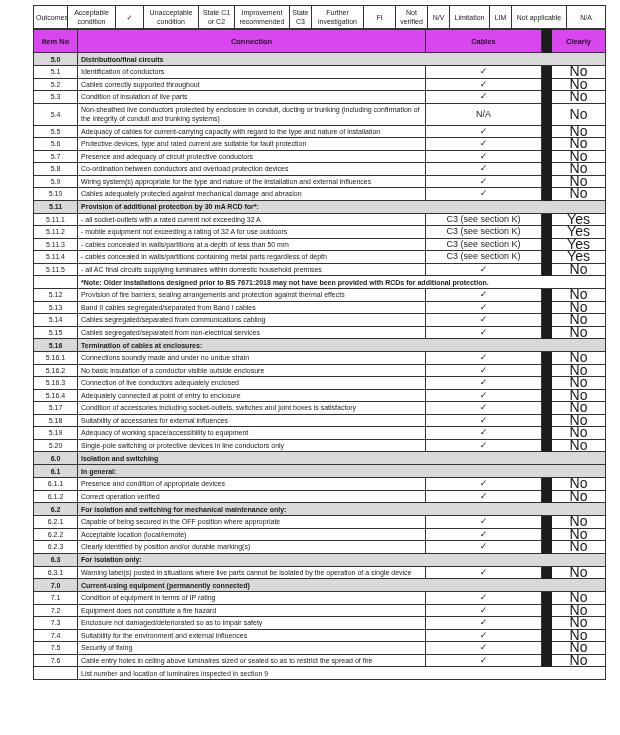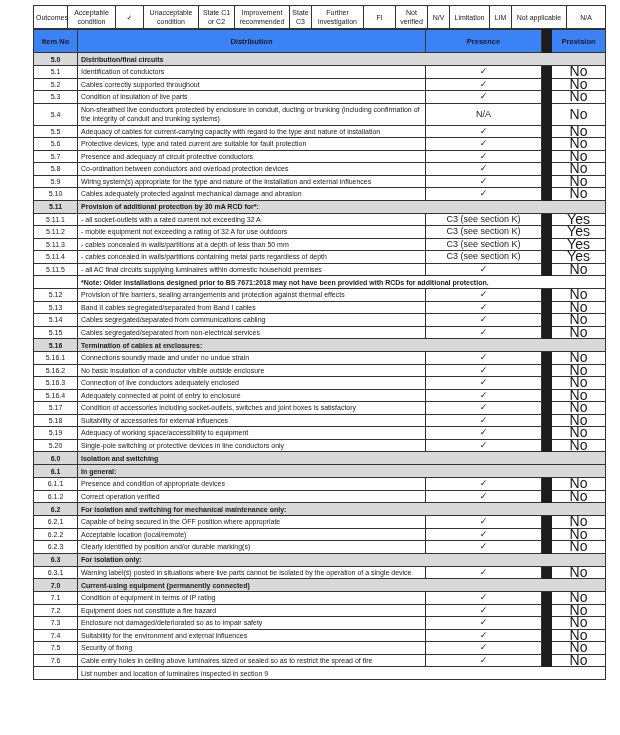--- a/index.html
+++ b/index.html
@@ -4,21 +4,21 @@
 <style>
   html, body { margin:0; padding:0; background:#ffffff; }
   body { width:620px; height:735px; overflow:hidden; position:relative;
          font-family:"Liberation Sans", sans-serif; color:#1a1a1a; }
   .page { position:absolute; left:33px; top:5px; width:572px; }
   table { border-collapse:collapse; width:100%; table-layout:fixed; }
   td, th { border:1px solid #333; padding:0 3px; font-size:7px; line-height:9px; vertical-align:middle; }
   .legend td { text-align:center; font-size:7px; height:22px; padding:0 2px; }
   .legend { border:1.5px solid #222; }
   .main { border-left:1.5px solid #222; border-right:1.5px solid #222; border-bottom:1.5px solid #222; }
-  .hdr td { background:#3b82f6; font-weight:bold; font-size:7.5px; height:22px; text-align:center; }
+  .hdr td { background:#d946ef; font-weight:bold; font-size:7.5px; height:22px; text-align:center; }
   .main td.no { text-align:center; width:44px; }
   .main td.desc { text-align:left; }
   .main td.out { text-align:center; font-size:9px; }
   .main td.blk { background:#1c1c1c; border-color:#1c1c1c; width:10px; padding:0; }
   .main td.com { text-align:center; font-size:14px; }
   .row td { height:11.5px; }
   .row.tall td { height:21px; }
   .section td { background:#d9d9d9; font-weight:bold; height:12px; }
   .section td.no { font-weight:bold; }
   .note td { height:12px; font-weight:bold; font-size:7px; }
@@ -71,24 +71,24 @@
     <colgroup>
       <col style="width:44px">
         <col style="width:348px">
         <col style="width:116px">
         <col style="width:10px">
         <col style="width:54px">
     </colgroup>
     <tbody>
         <tr class="hdr">
       <td>Item No</td>
-      <td>Distribution</td>
-      <td>Presence</td>
+      <td>Connection</td>
+      <td>Cables</td>
       <td class="blk" style="background:#1c1c1c"></td>
-      <td>Provision</td>
+      <td>Clearly</td>
     </tr>
     </tbody>
       <tbody id="rows">
         <tr class="section">
           <td class="no">5.0</td>
           <td class="desc" colspan="4">Distribution/final circuits</td>
         </tr>
         <tr class="row">
           <td class="no">5.1</td>
           <td class="desc">Identification of conductors</td>

